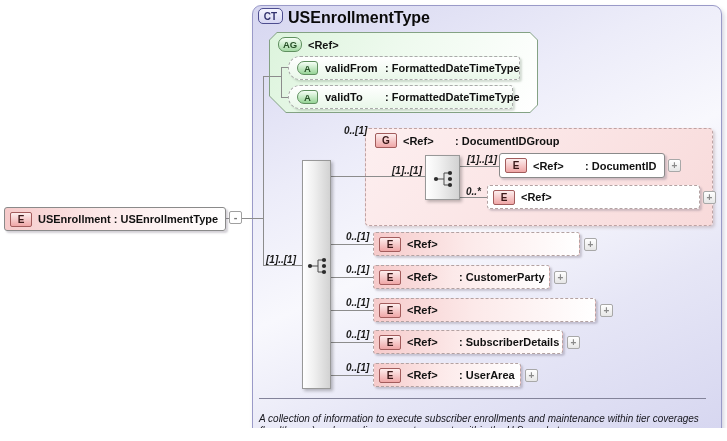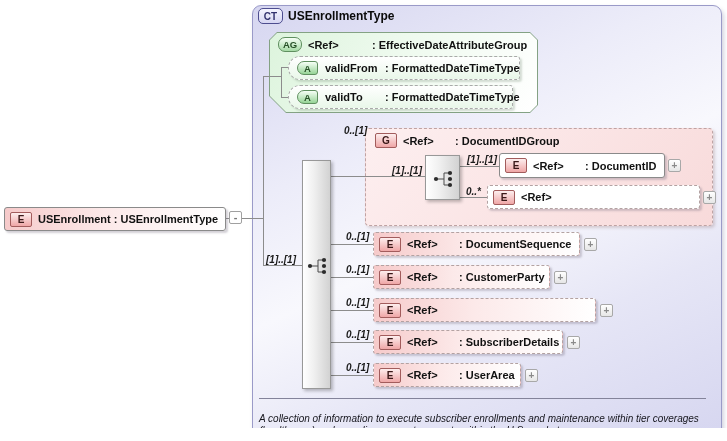--- a/index.html
+++ b/index.html
@@ -43,21 +43,21 @@
   .bdg-ag{width:24px;height:15px;margin-right:6px;border:1px solid #5f8f5f;border-radius:7px;
     background:linear-gradient(#f6fff6,#a6dba6);color:#275027;font-size:9.5px;}
   .bdg-a{width:21px;height:14px;margin-right:7px;border:1px solid #5f8f5f;border-radius:7px 3px 3px 7px;
     background:linear-gradient(#f6fff6,#96d496);color:#275027;font-size:9.5px;}
 
   .ref{width:52px;flex:0 0 auto;}
   .refw{width:64px;flex:0 0 auto;}
   .attr-name{width:60px;flex:0 0 auto;}
 
   
-  .title{position:absolute;left:288px;top:9px;font-weight:bold;font-size:12px;color:#0a0a0a;}
+  .title{position:absolute;left:288px;top:9px;font-weight:bold;font-size:16px;color:#0a0a0a;}
   .agrow{position:absolute;left:278px;top:37px;height:15px;display:flex;align-items:center;
     font-weight:bold;font-size:11px;color:#111;white-space:nowrap;}
   .seqbox{position:absolute;border:1px solid #989898;
     background:linear-gradient(to right,#ffffff 0%,#f0f0f0 40%,#d2d2d2 100%);
     box-shadow:2px 2px 3px rgba(0,0,0,.25);box-sizing:border-box;}
   .plus{position:absolute;width:13px;height:13px;border:1px solid #a8a8a8;border-radius:2px;
     background:linear-gradient(#ffffff,#e6e6e6);color:#8a8a8a;font-size:10px;line-height:11px;
     text-align:center;box-sizing:border-box;font-weight:bold;}
   .minus{position:absolute;left:229px;top:211px;width:13px;height:13px;border:1px solid #a0a0a0;border-radius:2px;
     background:#ffffff;color:#777;font-size:11px;line-height:10px;text-align:center;box-sizing:border-box;font-weight:bold;}
@@ -122,21 +122,20 @@
       <circle cx="17" cy="15" r="2.1" fill="#2c2c2c"></circle>
     </svg>
   </div>
 
   <div class="bdg bdg-ct">CT</div>
   <div class="title">USEnrollmentType</div>
 
   <div class="agrow">
     <span class="bdg bdg-ag">AG</span>
     <span class="refw">&lt;Ref&gt;</span>
-    <span>: EffectiveDateAttributeGroup</span>
   </div>
   <div class="attr-box" style="left:288px;top:56px;width:232px;">
     <span class="bdg bdg-a">A</span>
     <span class="attr-name">validFrom</span>
     <span>: FormattedDateTimeType</span>
   </div>
   <div class="attr-box" style="left:288px;top:85px;width:225px;">
     <span class="bdg bdg-a">A</span>
     <span class="attr-name">validTo</span>
     <span>: FormattedDateTimeType</span>
@@ -169,21 +168,20 @@
   <div class="ebox fill-white bd-dash" style="left:487px;top:185px;width:213px;">
     <span class="bdg bdg-e">E</span>
     <span class="ref">&lt;Ref&gt;</span>
   </div>
   <div class="plus" style="left:703px;top:191px;">+</div>
 
   <div class="card" style="left:346px;top:231px;">0..[1]</div>
   <div class="ebox fill-pink bd-dash" style="left:373px;top:232px;width:207px;">
     <span class="bdg bdg-e">E</span>
     <span class="ref">&lt;Ref&gt;</span>
-    <span>: DocumentSequence</span>
   </div>
   <div class="plus" style="left:584px;top:238px;">+</div>
 
   <div class="card" style="left:346px;top:264px;">0..[1]</div>
   <div class="ebox fill-pink bd-dash" style="left:373px;top:265px;width:177px;">
     <span class="bdg bdg-e">E</span>
     <span class="ref">&lt;Ref&gt;</span>
     <span>: CustomerParty</span>
   </div>
   <div class="plus" style="left:554px;top:271px;">+</div>

